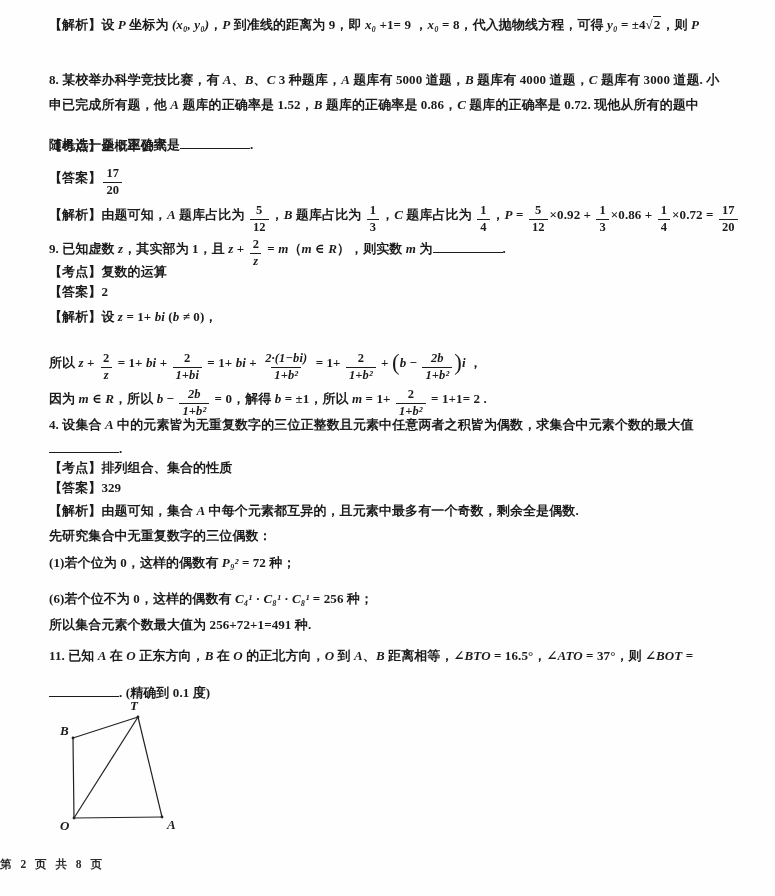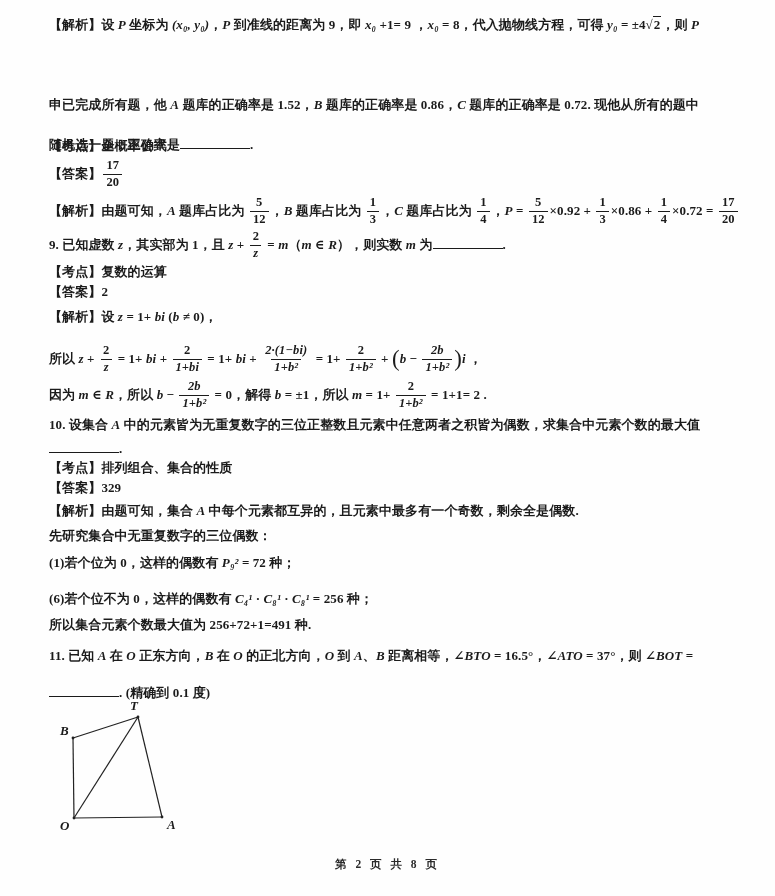--- a/index.html
+++ b/index.html
@@ -20,58 +20,59 @@
     white-space:nowrap;
     letter-spacing:0.1px;
   }
   .ln span{white-space:pre;}
   .it{font-style:italic;font-family:"Liberation Serif","DejaVu Serif",serif;}
   .frac{
     display:inline-flex;flex-direction:column;align-items:center;
     vertical-align:middle;margin:0 2px;line-height:1.05;
     font-size:12.5px;position:relative;top:-1px;
   }
-  .frac .n{padding:0 3px 1.5px;}
+  .frac .n{padding:0 3px 1.5px;margin-top:8px;}
   .frac .d{border-top:1.2px solid #1b1b1b;padding:1px 3px 0;}
   .sqrt{white-space:nowrap;}
   .sqrt .rad{border-top:1.2px solid #1b1b1b;padding:0 1px;}
   .blank{
     display:inline-block;width:70px;height:14px;
     border-bottom:1.2px solid #1b1b1b;vertical-align:baseline;
   }
   .bigp{font-size:175%;font-weight:400;vertical-align:middle;position:relative;top:-1px;}
   .figure-wrap{position:absolute;left:55px;top:698px;width:140px;height:145px;}
   .figure-wrap svg{display:block;}
   .figure-wrap text{
     font-family:"Liberation Serif","DejaVu Serif",serif;
     font-style:italic;font-weight:700;font-size:13px;fill:#1b1b1b;
   }
   .footer{
     position:absolute;left:0;right:0;top:857px;
-    text-align:center;font-size:11.5px;letter-spacing:3px;color:#2a2a2a;
+    text-align:left;font-size:11.5px;letter-spacing:3px;color:#2a2a2a;
   }
 </style>
 </head>
 <body>
 
 <div class="page">
 
   <div class="ln" style="top:14px"><span>【解析】设 </span><span class="it">P</span><span> 坐标为 </span><span class="it">(x₀, y₀)</span><span>，</span><span class="it">P</span><span> 到准线的距离为 9，即 </span><span class="it">x₀</span><span> +1= 9 ，</span><span class="it">x₀</span><span> = 8，代入抛物线方程，可得 </span><span class="it">y₀</span><span> = ±4</span><span class="sqrt">√<span class="rad">2</span></span><span>，则 </span><span class="it">P</span></div>
+  <div class="ln" style="top:69px"><span>8. 某校举办科学竞技比赛，有 </span><span class="it">A</span><span>、</span><span class="it">B</span><span>、</span><span class="it">C</span><span> 3 种题库，</span><span class="it">A</span><span> 题库有 5000 道题，</span><span class="it">B</span><span> 题库有 4000 道题，</span><span class="it">C</span><span> 题库有 3000 道题. 小</span></div>
   <div class="ln" style="top:94px"><span>申已完成所有题，他 </span><span class="it">A</span><span> 题库的正确率是 1.52，</span><span class="it">B</span><span> 题库的正确率是 0.86，</span><span class="it">C</span><span> 题库的正确率是 0.72. 现他从所有的题中</span></div>
   <div class="ln" style="top:134px"><span>随机选一题，正确率是</span><span class="blank"></span><span>.</span></div>
   <div class="ln" style="top:135px"><span>【考点】全概率公式</span></div>
   <div class="ln" style="top:160px"><span>【答案】</span><span class="frac"><span class="n">17</span><span class="d">20</span></span></div>
   <div class="ln" style="top:197px"><span>【解析】由题可知，</span><span class="it">A</span><span> 题库占比为 </span><span class="frac"><span class="n">5</span><span class="d">12</span></span><span>，</span><span class="it">B</span><span> 题库占比为 </span><span class="frac"><span class="n">1</span><span class="d">3</span></span><span>，</span><span class="it">C</span><span> 题库占比为 </span><span class="frac"><span class="n">1</span><span class="d">4</span></span><span>，</span><span class="it">P</span><span> = </span><span class="frac"><span class="n">5</span><span class="d">12</span></span><span>×0.92 + </span><span class="frac"><span class="n">1</span><span class="d">3</span></span><span>×0.86 + </span><span class="frac"><span class="n">1</span><span class="d">4</span></span><span>×0.72 = </span><span class="frac"><span class="n">17</span><span class="d">20</span></span></div>
   <div class="ln" style="top:231px"><span>9. 已知虚数 </span><span class="it">z</span><span>，其实部为 1，且 </span><span class="it">z</span><span> + </span><span class="frac"><span class="n">2</span><span class="d it">z</span></span><span> = </span><span class="it">m</span><span>（</span><span class="it">m</span><span> ∈ </span><span class="it">R</span><span>），则实数 </span><span class="it">m</span><span> 为</span><span class="blank"></span><span>.</span></div>
   <div class="ln" style="top:261px"><span>【考点】复数的运算</span></div>
   <div class="ln" style="top:281px"><span>【答案】2</span></div>
   <div class="ln" style="top:306px"><span>【解析】设 </span><span class="it">z</span><span> = 1+ </span><span class="it">bi</span><span> (</span><span class="it">b</span><span> ≠ 0)，</span></div>
   <div class="ln" style="top:345px"><span>所以 </span><span class="it">z</span><span> + </span><span class="frac"><span class="n">2</span><span class="d it">z</span></span><span> = 1+ </span><span class="it">bi</span><span> + </span><span class="frac"><span class="n">2</span><span class="d it">1+bi</span></span><span> = 1+ </span><span class="it">bi</span><span> + </span><span class="frac"><span class="n it">2·(1−bi)</span><span class="d it">1+b²</span></span><span> = 1+ </span><span class="frac"><span class="n">2</span><span class="d it">1+b²</span></span><span> + </span><span class="bigp">(</span><span class="it">b</span><span> − </span><span class="frac"><span class="n it">2b</span><span class="d it">1+b²</span></span><span class="bigp">)</span><span class="it">i</span><span> ，</span></div>
   <div class="ln" style="top:381px"><span>因为 </span><span class="it">m</span><span> ∈ </span><span class="it">R</span><span>，所以 </span><span class="it">b</span><span> − </span><span class="frac"><span class="n it">2b</span><span class="d it">1+b²</span></span><span> = 0，解得 </span><span class="it">b</span><span> = ±1，所以 </span><span class="it">m</span><span> = 1+ </span><span class="frac"><span class="n">2</span><span class="d it">1+b²</span></span><span> = 1+1= 2 .</span></div>
-  <div class="ln" style="top:414px"><span>10. 设集合 </span><span class="it">A</span><span> 中的元素皆为无重复数字的三位正整数且元素中任意两者之积皆为偶数，求集合中元素个数的最大值</span></div>
+  <div class="ln" style="top:414px"><span>4. 设集合 </span><span class="it">A</span><span> 中的元素皆为无重复数字的三位正整数且元素中任意两者之积皆为偶数，求集合中元素个数的最大值</span></div>
   <div class="ln" style="top:438px"><span class="blank"></span><span>.</span></div>
   <div class="ln" style="top:457px"><span>【考点】排列组合、集合的性质</span></div>
   <div class="ln" style="top:477px"><span>【答案】329</span></div>
   <div class="ln" style="top:525px"><span>先研究集合中无重复数字的三位偶数：</span></div>
   <div class="ln" style="top:500px"><span>【解析】由题可知，集合 </span><span class="it">A</span><span> 中每个元素都互异的，且元素中最多有一个奇数，剩余全是偶数.</span></div>
   <div class="ln" style="top:552px"><span>(1)若个位为 0，这样的偶数有 </span><span class="it">P₉²</span><span> = 72 种；</span></div>
   <div class="ln" style="top:588px"><span>(6)若个位不为 0，这样的偶数有 </span><span class="it">C₄¹</span><span> · </span><span class="it">C₈¹</span><span> · </span><span class="it">C₈¹</span><span> = 256 种；</span></div>
   <div class="ln" style="top:614px"><span>所以集合元素个数最大值为 256+72+1=491 种.</span></div>
   <div class="ln" style="top:645px"><span>11. 已知 </span><span class="it">A</span><span> 在 </span><span class="it">O</span><span> 正东方向，</span><span class="it">B</span><span> 在 </span><span class="it">O</span><span> 的正北方向，</span><span class="it">O</span><span> 到 </span><span class="it">A</span><span>、</span><span class="it">B</span><span> 距离相等，∠</span><span class="it">BTO</span><span> = 16.5°，∠</span><span class="it">ATO</span><span> = 37°，则 ∠</span><span class="it">BOT</span><span> =</span></div>
   <div class="ln" style="top:682px"><span class="blank"></span><span>. (精确到 0.1 度)</span></div>

